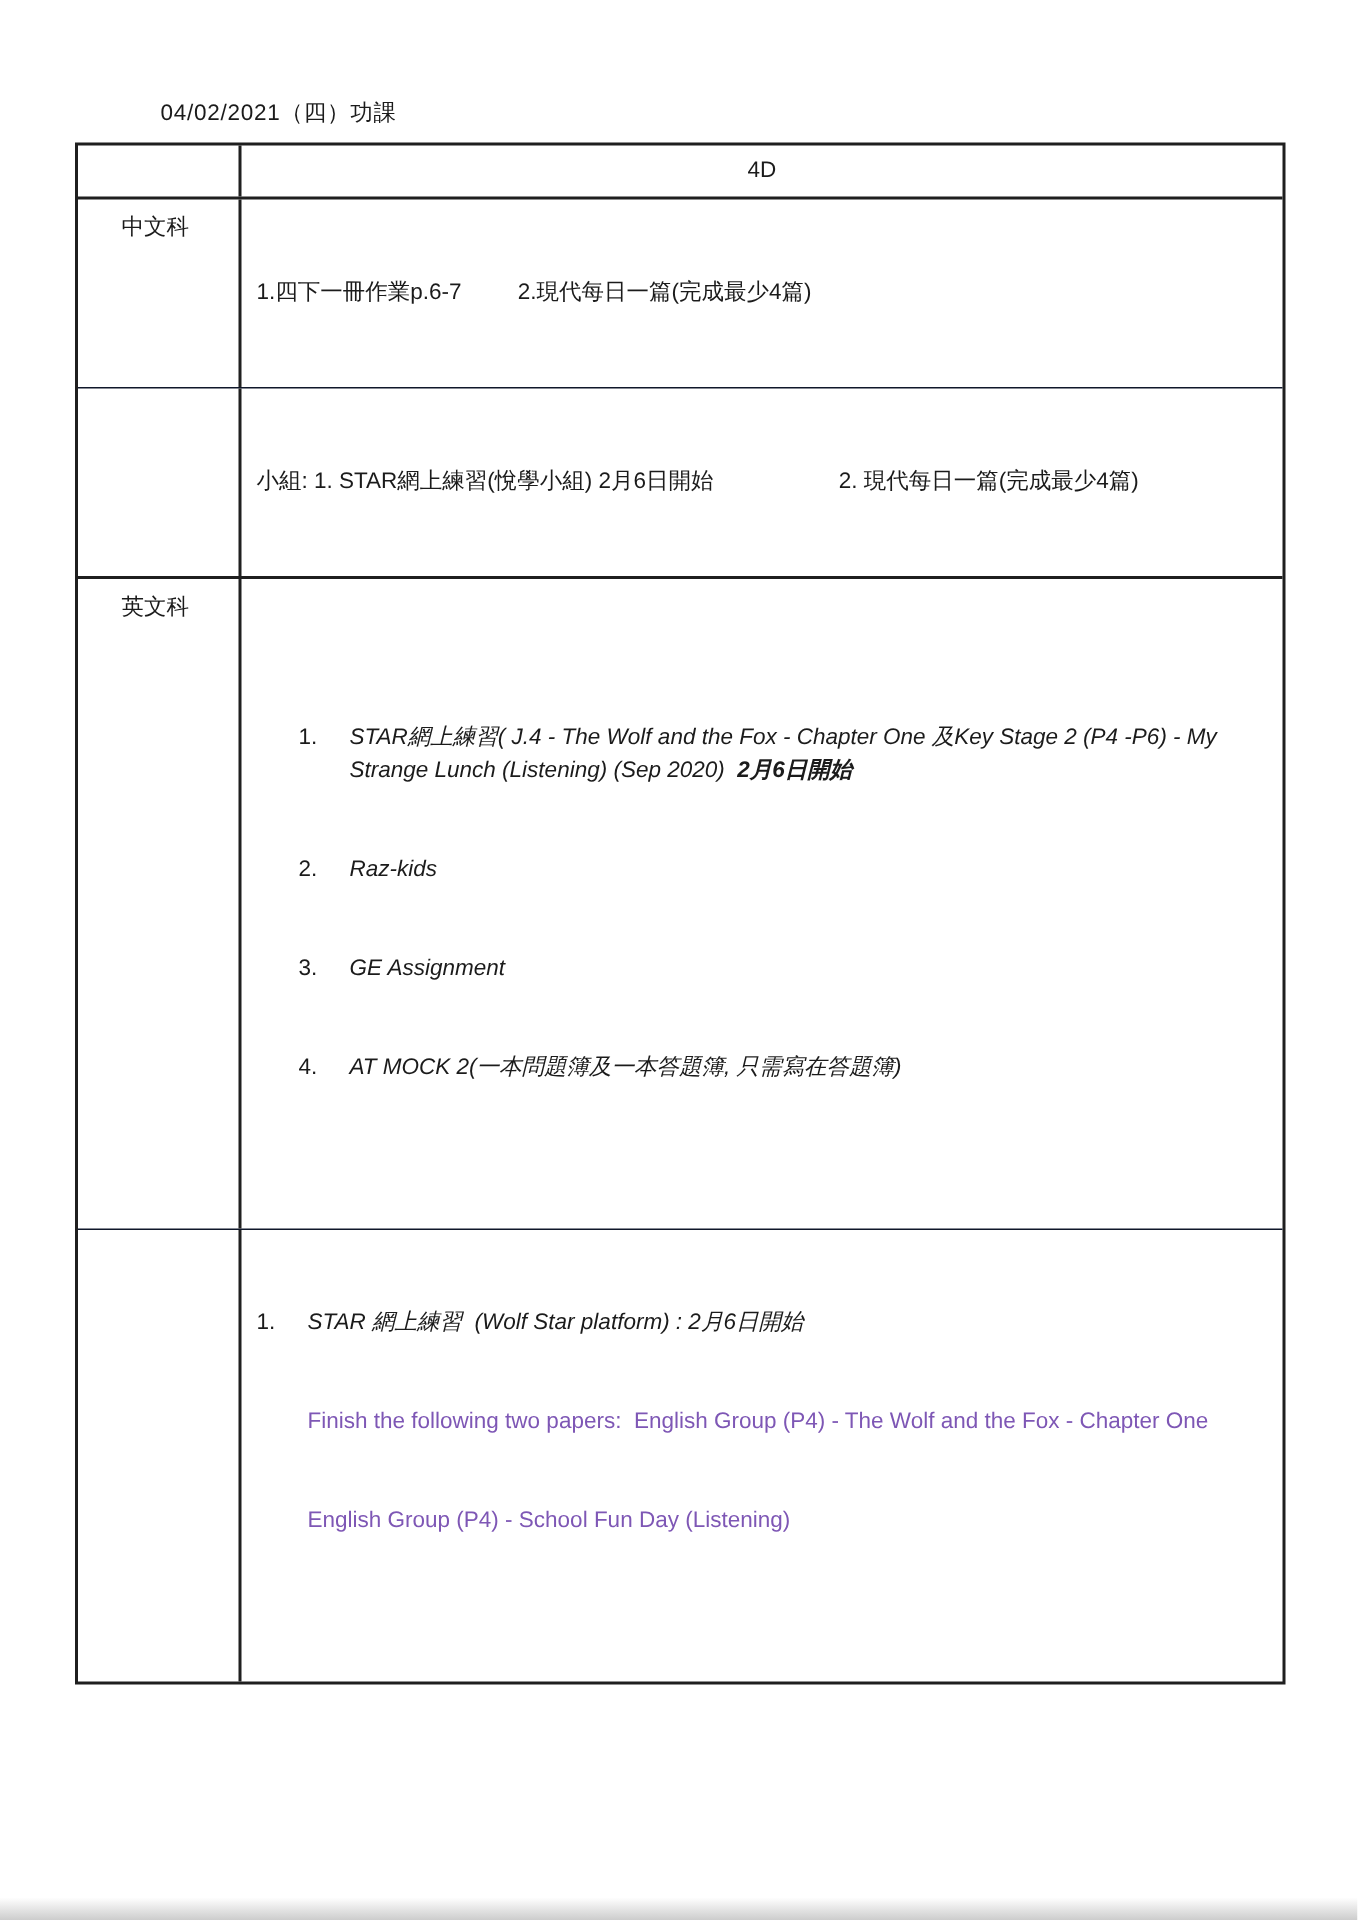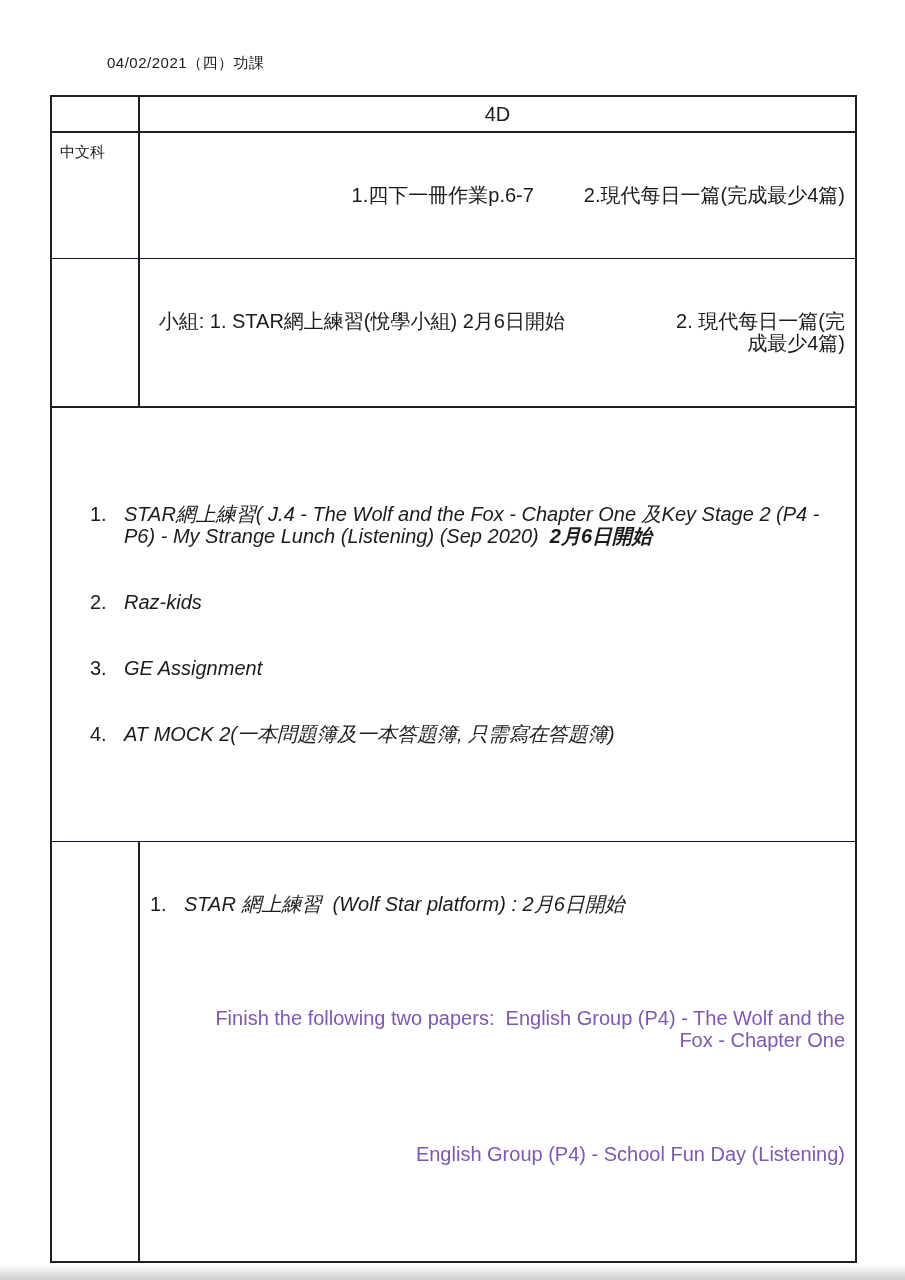--- a/index.html
+++ b/index.html
@@ -2,47 +2,47 @@
 <html><head>
 <meta charset="utf-8">
 <style>
   html,body{margin:0;padding:0;}
   body{
     width:905px;height:1280px;position:relative;background:#ffffff;
     font-family:"Liberation Sans","DejaVu Sans",sans-serif;color:#1b1b1b;
     overflow:hidden;
   }
   .title{
-    position:absolute;left:107px;top:54px;font-size:15px;letter-spacing:0.5px;
+    position:absolute;left:107px;top:66px;font-size:15px;letter-spacing:0.5px;
     white-space:pre;
   }
   .hw-table{
     position:absolute;left:50px;top:95px;width:807px;box-sizing:border-box;
     border:2px solid #1f1f1f;background:#fff;
   }
   .row{display:flex;border-top:2px solid #1f1f1f;}
   .row.first{border-top:none;}
   .row.sub{border-top:1px solid #0f172a;}
   .label-cell{
     flex:0 0 88px;width:88px;box-sizing:border-box;border-right:2px solid #1f1f1f;
-    padding:9px 4px 8px 8px;font-size:15px;line-height:20px;
+    padding:9px 4px 8px 8px;font-size:15px;line-height:20px;margin-left:21px;
   }
   .content-cell{
     flex:1;box-sizing:border-box;padding:7px 10px 8px 10px;
-    font-size:20px;line-height:22px;white-space:pre-wrap;word-break:break-word;
+    font-size:15px;line-height:22px;white-space:pre-wrap;word-break:break-word;
   }
   .header-row .content-cell{text-align:center;padding:6px 10px;}
-  .line{white-space:pre-wrap;text-align:right;}
+  .line{white-space:pre-wrap;}
   .ol{padding-left:28px;}
   .li{display:flex;}
   .li .num{flex:0 0 34px;}
   .li .txt{flex:1;font-style:italic;}
   .bold{font-weight:bold;}
   .purple{color:#7e57b5;}
-  .indent1{padding-left:34px;margin-top:48px;}
+  .indent1{padding-left:34px;}
   .bottom-shade{
     position:absolute;left:0;right:0;bottom:0;height:15px;
     background:linear-gradient(to bottom, rgba(110,110,110,0) 0%, rgba(110,110,110,0.35) 100%);
   }
 </style>
 </head>
 <body>
 
 <div class="title">04/02/2021（四）功課</div>
 
@@ -61,20 +61,21 @@
   </div>
 
   <div class="row sub">
     <div class="label-cell"></div>
     <div class="content-cell">
       <div class="line">小組: 1. STAR網上練習(悅學小組) 2月6日開始                    2. 現代每日一篇(完成最少4篇)</div>
     </div>
   </div>
 
   <div class="row">
+    <div class="label-cell">英文科</div>
     <div class="content-cell">
       <div class="ol">
         <div class="li">
           <span class="num">1.</span>
           <span class="txt"><span>STAR網上練習( J.4 - The Wolf and the Fox - Chapter One 及Key Stage 2 (P4 -P6) - My Strange Lunch (Listening) (Sep 2020)  </span><span class="bold">2月6日開始</span></span>
         </div>
         <div class="li">
           <span class="num">2.</span>
           <span class="txt">Raz-kids</span>
         </div>

